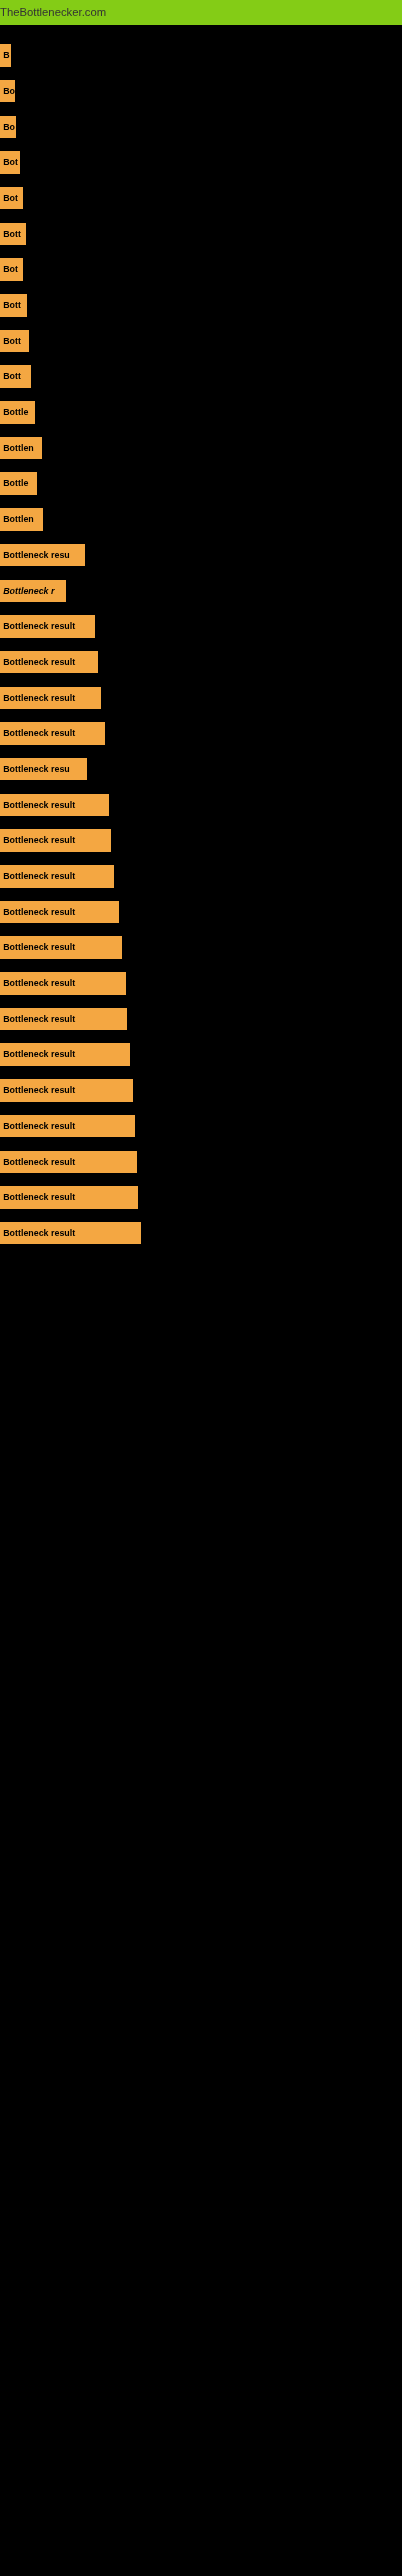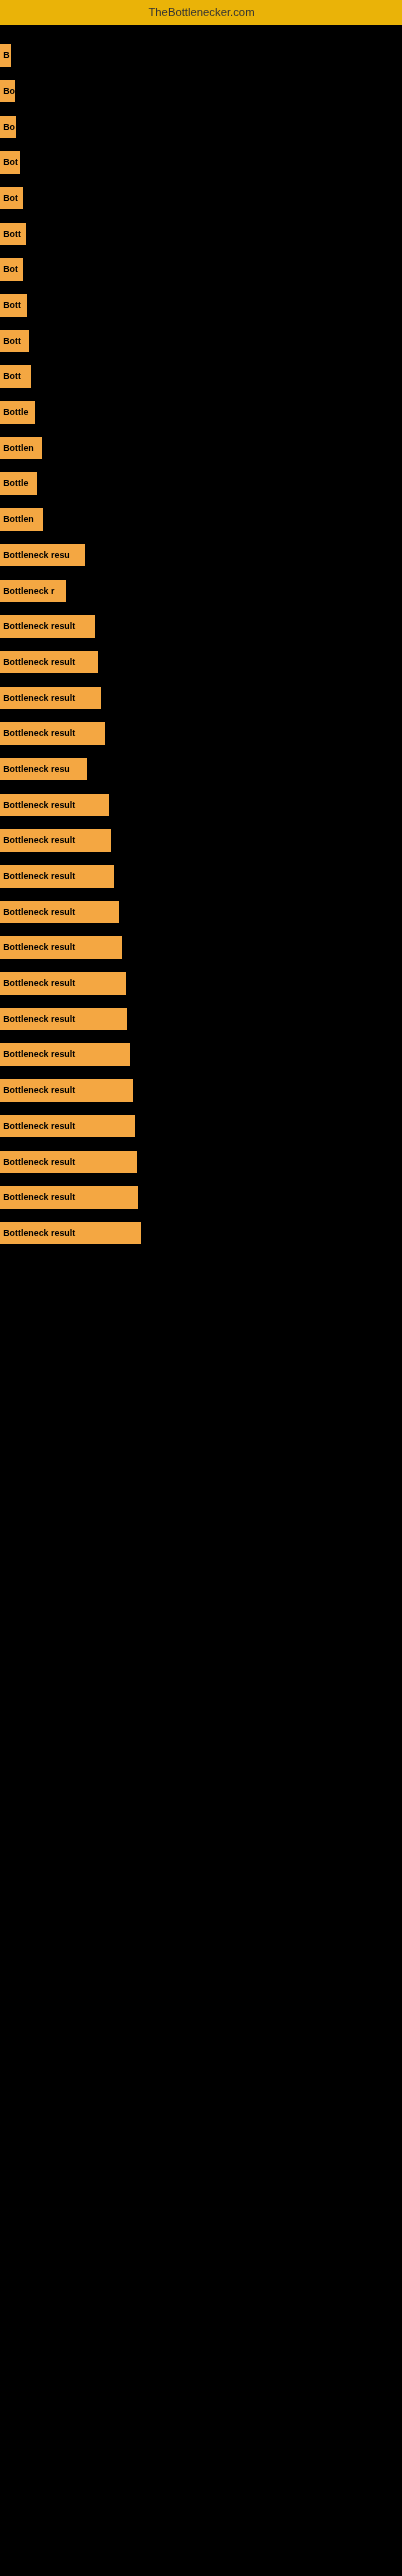--- a/index.html
+++ b/index.html
@@ -12,23 +12,23 @@
       background-color: #000000;
       width: 403px;
       min-height: 2576px;
       font-family: Arial, sans-serif;
       position: relative;
     }
 
     .site-title {
       color: #333333;
       font-size: 11.3px;
-      text-align: center;
+      text-align: left;
       padding: 6.4px 0;
-      background-color: #eab308;
+      background-color: #84cc16;
     }
 
     .bars-container {
       padding: 8px 0;
     }
 
     .bar-row {
       display: flex;
       align-items: center;
       margin: 9.7px 0;
@@ -93,21 +93,21 @@
     <div class="bar-row">
       <div class="bar-label" style="width: 37px;">Bottle</div>
     </div>
     <div class="bar-row">
       <div class="bar-label" style="width: 43px;">Bottlen</div>
     </div>
     <div class="bar-row">
       <div class="bar-label" style="width: 85px;">Bottleneck resu</div>
     </div>
     <div class="bar-row">
-      <div class="bar-label" style="width: 66px;">Bottleneck r</div>
+      <div class="bar-label" style="width: 66px; font-style: italic;">Bottleneck r</div>
     </div>
     <div class="bar-row">
       <div class="bar-label" style="width: 95px;">Bottleneck result</div>
     </div>
     <div class="bar-row">
       <div class="bar-label" style="width: 98px;">Bottleneck result</div>
     </div>
     <div class="bar-row">
       <div class="bar-label" style="width: 101px;">Bottleneck result</div>
     </div>

